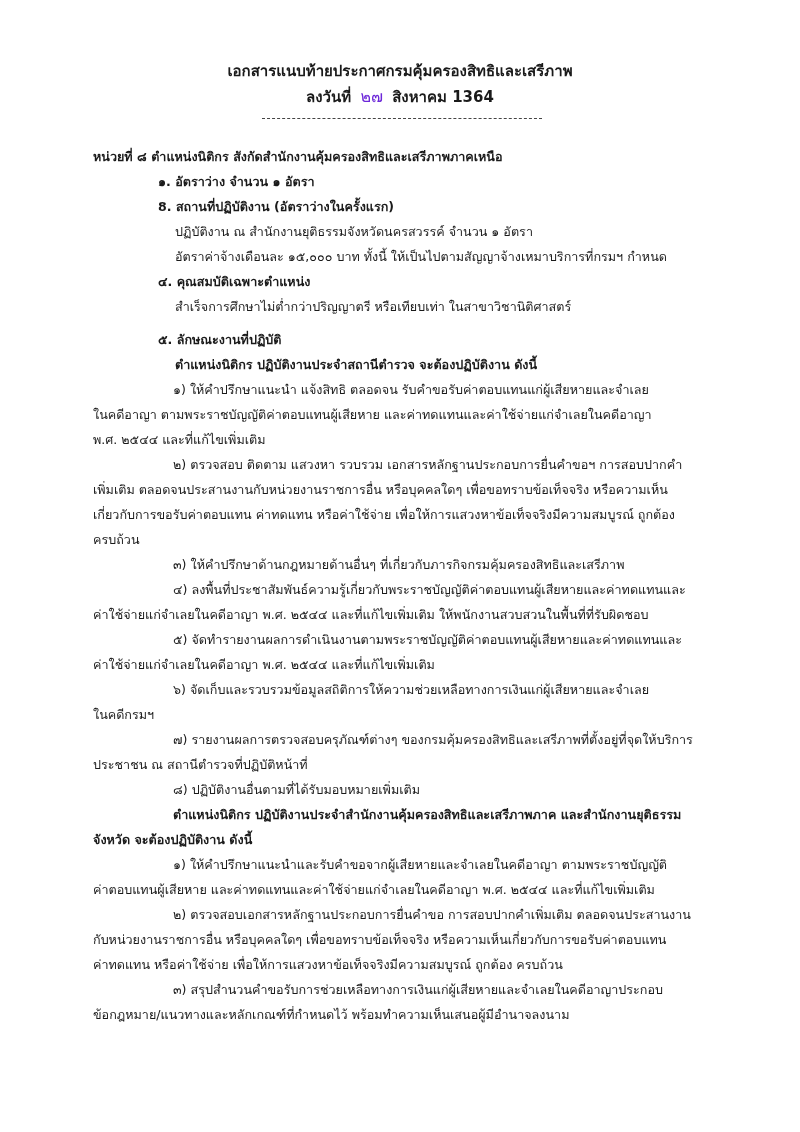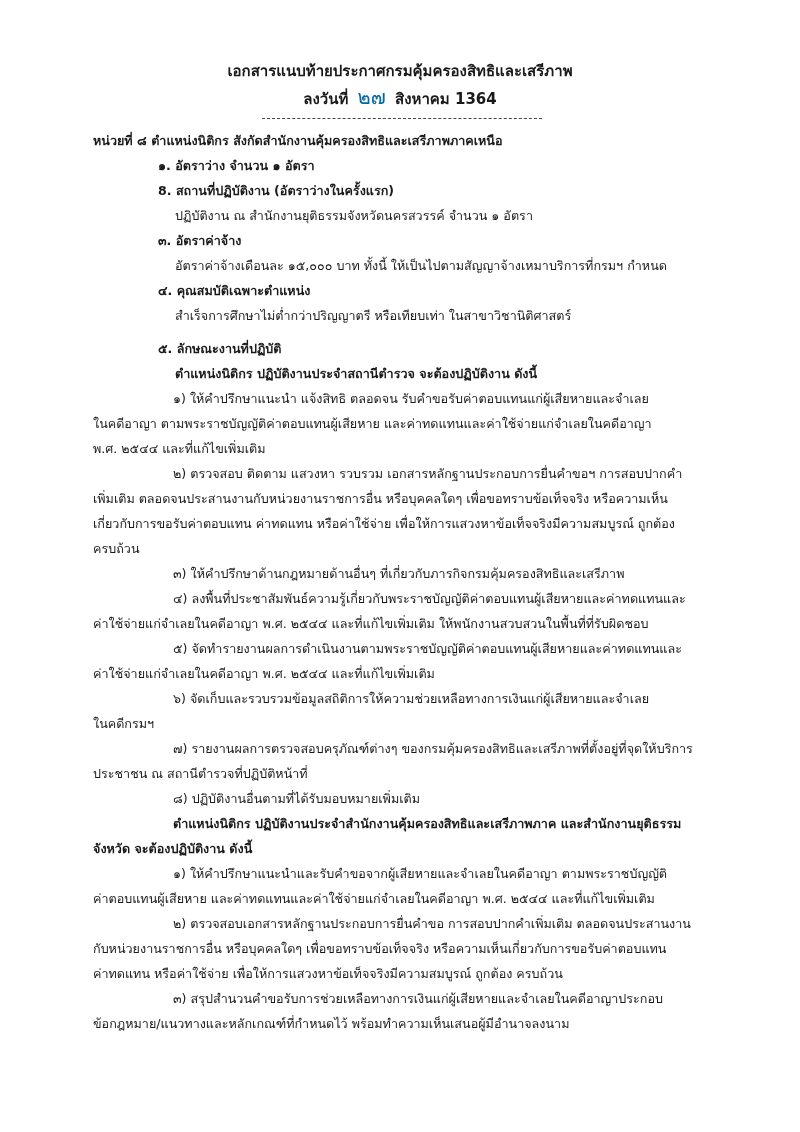--- a/index.html
+++ b/index.html
@@ -4,26 +4,26 @@
   <style>
     html, body { margin: 0; padding: 0; background: #ffffff; }
     body {
       width: 800px; height: 1132px; position: relative; overflow: hidden;
       font-family: "DejaVu Sans", sans-serif; color: #1a1a1a;
     }
     .page { position: absolute; left: 0; top: 0; width: 800px; height: 916px; background: #fff; }
     .header { position: absolute; left: 0; top: 58px; width: 800px; text-align: center; }
     .header .title { font-size: 15px; font-weight: bold; line-height: 26px; }
     .header .date { font-size: 15px; font-weight: bold; line-height: 26px; }
-    .header .date .stamp { color: #0369a1; font-weight: normal; font-size: 20px; padding: 0 4px; }
+    .header .date .stamp { color: #6d28d9; font-weight: normal; font-size: 16px; padding: 0 4px; }
     .divider {
       position: absolute; left: 262px; top: 118px; width: 280px; height: 0;
       border-top: 1px dashed #444;
     }
-    .body { position: absolute; left: 93px; top: 128px; width: 640px; font-size: 12.6px; line-height: 25px; }
+    .body { position: absolute; left: 93px; top: 144px; width: 640px; font-size: 12.6px; line-height: 25px; }
     .line { white-space: nowrap; }
     .bold { font-weight: bold; }
     .ind1 { padding-left: 65px; }
     .ind2 { padding-left: 82px; }
     .ind3 { padding-left: 80px; }
     .ind4 { padding-left: 80px; }
     .gap { height: 8px; }
   </style>
 </head>
 <body>
@@ -42,21 +42,20 @@
   <div class="divider"></div>
 
   <div class="body">
     <div class="line bold">หน่วยที่ ๘  ตำแหน่งนิติกร สังกัดสำนักงานคุ้มครองสิทธิและเสรีภาพภาคเหนือ</div>
 
     <div class="line bold ind1">๑. อัตราว่าง  จำนวน ๑ อัตรา</div>
 
     <div class="line bold ind1">8. สถานที่ปฏิบัติงาน (อัตราว่างในครั้งแรก)</div>
     <div class="line ind2">ปฏิบัติงาน ณ สำนักงานยุติธรรมจังหวัดนครสวรรค์ จำนวน ๑ อัตรา</div>
 
-    <div class="line bold ind1">๓. อัตราค่าจ้าง</div>
     <div class="line ind2">อัตราค่าจ้างเดือนละ ๑๕,๐๐๐ บาท ทั้งนี้ ให้เป็นไปตามสัญญาจ้างเหมาบริการที่กรมฯ กำหนด</div>
 
     <div class="line bold ind1">๔. คุณสมบัติเฉพาะตำแหน่ง</div>
     <div class="line ind2">สำเร็จการศึกษาไม่ต่ำกว่าปริญญาตรี หรือเทียบเท่า ในสาขาวิชานิติศาสตร์</div>
 
     <div class="gap"></div>
     <div class="line bold ind1">๕. ลักษณะงานที่ปฏิบัติ</div>
     <div class="line bold ind2">ตำแหน่งนิติกร ปฏิบัติงานประจำสถานีตำรวจ จะต้องปฏิบัติงาน ดังนี้</div>
 
     <div class="line ind3">๑) ให้คำปรึกษาแนะนำ แจ้งสิทธิ ตลอดจน รับคำขอรับค่าตอบแทนแก่ผู้เสียหายและจำเลย</div>

